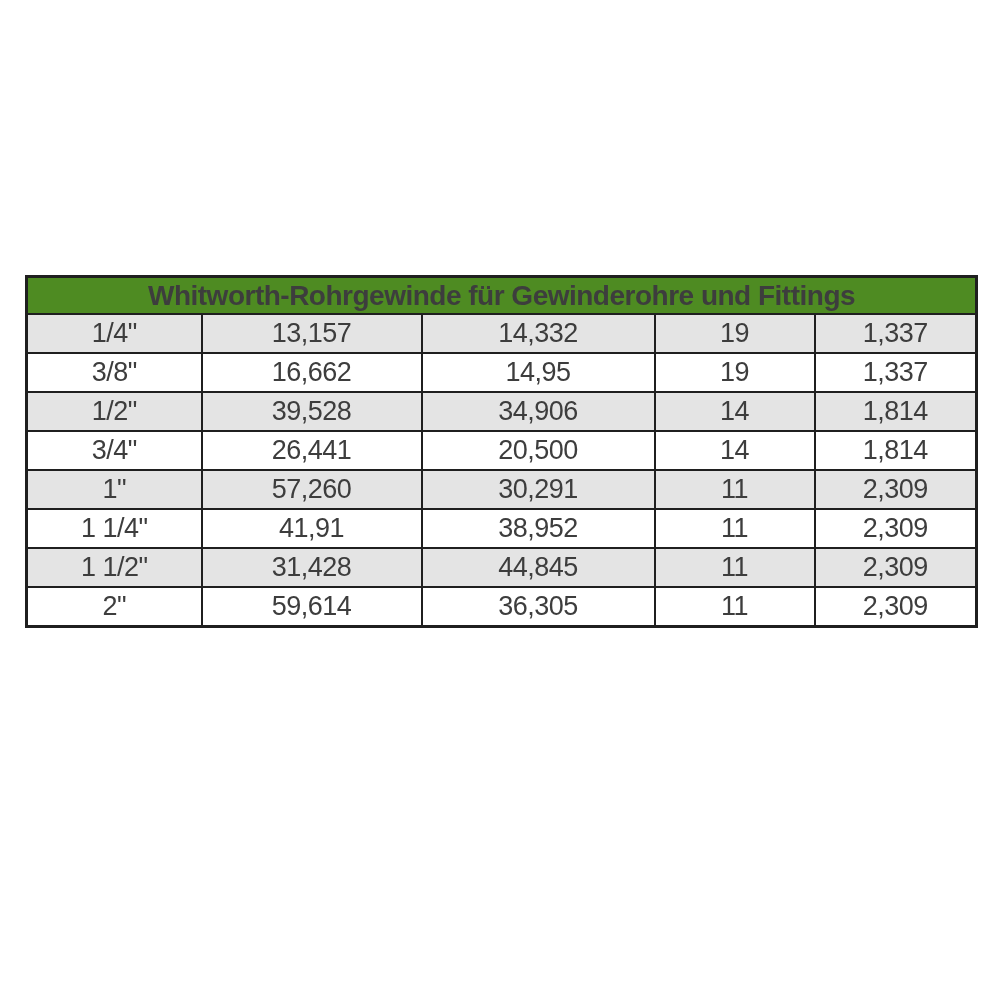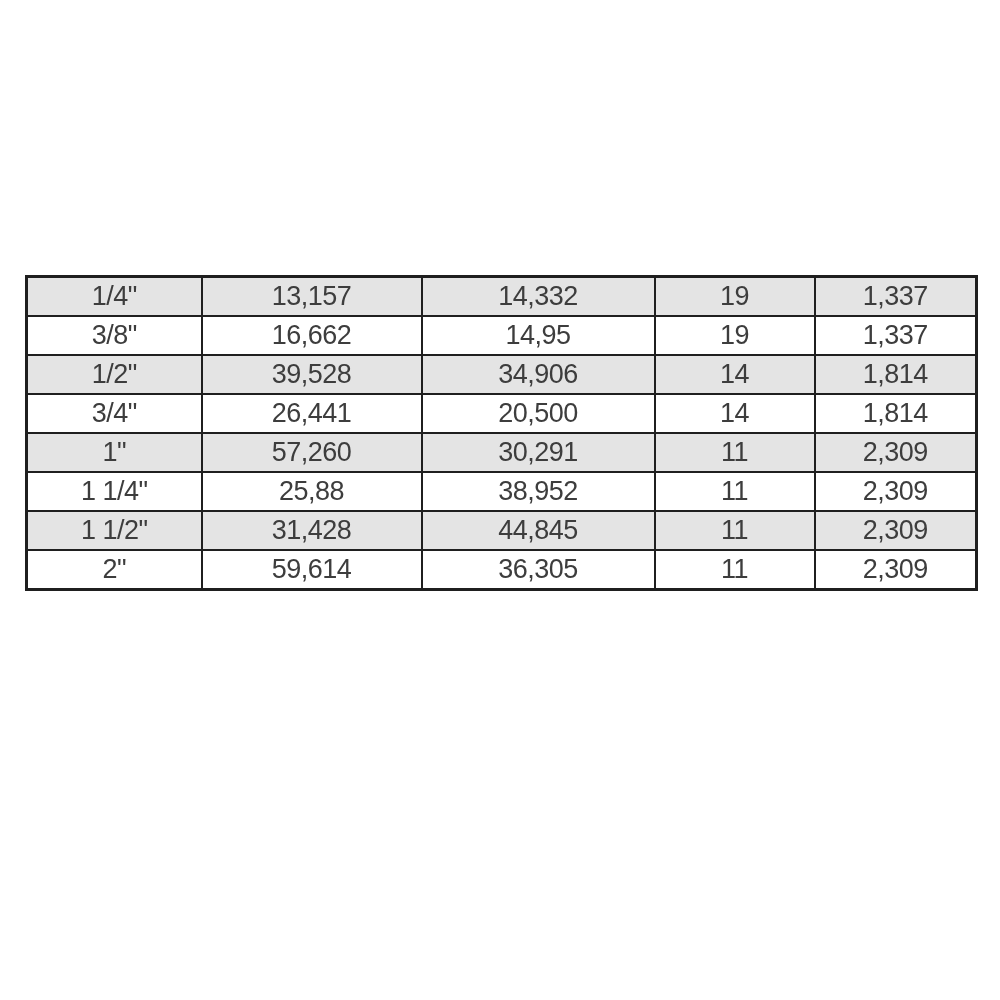--- a/index.html
+++ b/index.html
@@ -78,20 +78,23 @@
   <div class="table-wrap">
     <table class="spec-table">
       <colgroup>
         <col style="width:175px">
         <col style="width:220px">
         <col style="width:233px">
         <col style="width:160px">
         <col style="width:162px">
       </colgroup>
       <thead>
+        <tr>
+          <th class="title-cell" colspan="5">Whitworth-Rohrgewinde für Gewinderohre und Fittings</th>
+        </tr>
       </thead>
       <tbody>
           <tr class="alt">
             <td>1/4"</td>
             <td>13,157</td>
             <td>14,332</td>
             <td>19</td>
             <td>1,337</td>
           </tr>
           <tr>
@@ -117,21 +120,21 @@
           </tr>
           <tr class="alt">
             <td>1"</td>
             <td>57,260</td>
             <td>30,291</td>
             <td>11</td>
             <td>2,309</td>
           </tr>
           <tr>
             <td>1 1/4"</td>
-            <td>25,88</td>
+            <td>41,91</td>
             <td>38,952</td>
             <td>11</td>
             <td>2,309</td>
           </tr>
           <tr class="alt">
             <td>1 1/2"</td>
             <td>31,428</td>
             <td>44,845</td>
             <td>11</td>
             <td>2,309</td>

